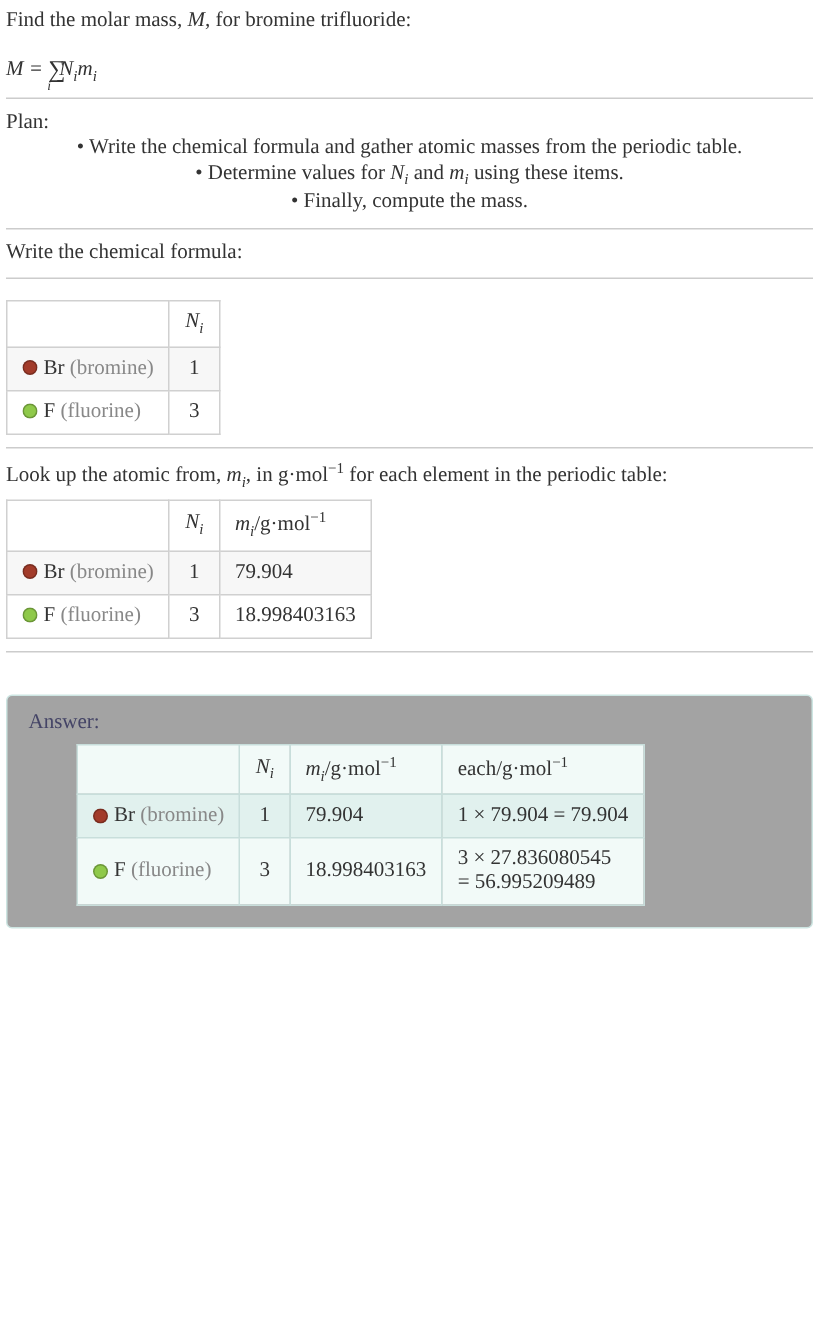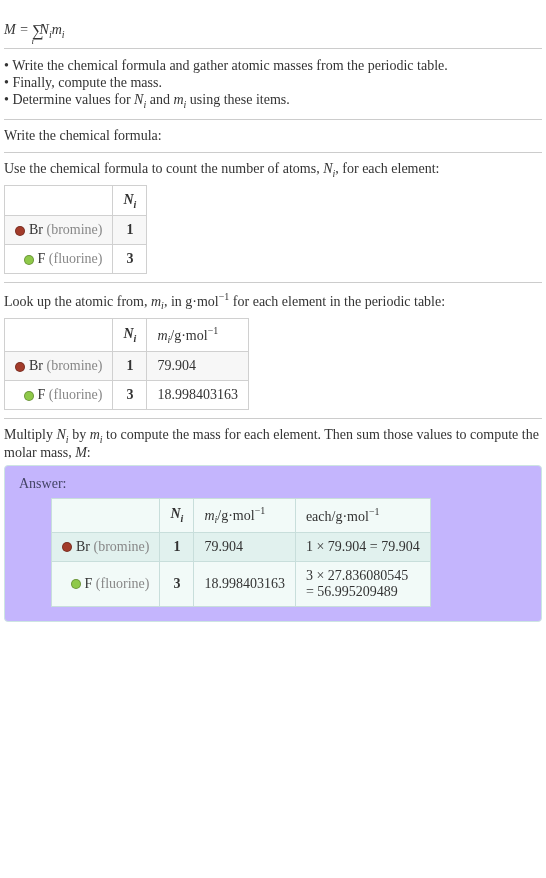--- a/index.html
+++ b/index.html
@@ -32,60 +32,59 @@
       font-style: italic;
       position: relative;
       top: 10px;
       left: -12px;
       margin-right: -10px;
     }
     .mi { font-style: italic; }
     .subi { font-size: 10px; vertical-align: sub; font-style: italic; }
     .sup { font-size: 10px; vertical-align: super; }
     .sub3 { font-size: 10px; vertical-align: sub; }
-    .bullet-line { margin: 1px 0; }
+    .bullet-line { margin: 1px 0; text-align: center; }
     
     table {
       border-collapse: collapse;
       margin-top: 6px;
     }
     td, th {
       border: 1px solid #d0d0d0;
       padding: 6px 10px;
       font-weight: normal;
       text-align: left;
       background: #fff;
     }
     th { background: #fff; }
     tr.alt td, tr.alt th { background: #f7f7f7; }
     .elem-cell {
       white-space: nowrap;
-      text-align: right;
     }
     .dot {
       display: inline-block;
       width: 10px;
       height: 10px;
       border-radius: 50%;
       margin-right: 4px;
       vertical-align: middle;
       border: 1px solid rgba(0,0,0,0.25);
     }
     .dot-br { background: #a23b2a; }
     .dot-f { background: #8fc94a; }
     .elem-sym { color: #333; }
     .elem-name { color: #888; }
-    .num { text-align: center; font-weight: bold; }
+    .num { text-align: center; }
     
     .answer-box {
-      background: #c4b5fd;
+      background: #a3a3a3;
       border: 1px solid #cde5e2;
       border-radius: 4px;
       padding: 10px 14px 14px;
-      margin-top: 4px;
+      margin-top: 20px;
     }
     .answer-box .label {
       color: #446;
       margin-bottom: 6px;
     }
     .answer-content {
       margin-left: 32px;
     }
     .answer-box table td, .answer-box table th {
       border: 1px solid #c8dedb;
@@ -96,42 +95,43 @@
     .final-m {
       margin-top: 14px;
       font-style: italic;
     }
     .final-m .rm { font-style: normal; }
   </style>
 </head>
 <body>
 
 <div class="section intro">
+  <div>
+    Find the molar mass, <span class="mi">M</span>, for bromine trifluoride:
+  </div>
   <div class="formula-line">
     <span class="mi">M</span> = <span class="sum-sym">∑</span><span class="sub-i">i</span>
     <span class="mi">N</span><span class="subi">i</span><span class="mi">m</span><span class="subi">i</span>
   </div>
 </div>
 
 <div class="section">
+  <div>Plan:</div>
   <div class="bullet-line">• Write the chemical formula and gather atomic masses from the periodic table.</div>
-  <div class="bullet-line">• Finally, compute the mass.</div>
   <div class="bullet-line">
     <span>• Determine values for </span><span class="mi">N</span><span class="subi">i</span><span> and </span><span class="mi">m</span><span class="subi">i</span><span> using these items.</span>
   </div>
+  <div class="bullet-line">• Finally, compute the mass.</div>
 </div>
 
 <div class="section">
   <div>Write the chemical formula:</div>
 </div>
 
 <div class="section">
-  <div>
-    <span>Use the chemical formula to count the number of atoms, </span><span class="mi">N</span><span class="subi">i</span><span>, for each element:</span>
-  </div>
   <table>
     <tbody>
         <tr>
       <th></th>
       <th class="num"><span class="mi">N</span><span class="subi">i</span></th>
     </tr>
     <tr class="alt">
       <td class="elem-cell"><span class="dot dot-br"></span><span class="elem-sym">Br</span><span class="elem-name"> (bromine)</span></td>
       <td class="num">1</td>
     </tr>
@@ -162,23 +162,20 @@
     <tr>
       <td class="elem-cell"><span class="dot dot-f"></span><span class="elem-sym">F</span><span class="elem-name"> (fluorine)</span></td>
       <td class="num">3</td>
       <td>18.998403163</td>
     </tr>
   </tbody>
     </table>
 </div>
 
 <div class="section" style="border-bottom:none;">
-  <div>
-    <span>Multiply </span><span class="mi">N</span><span class="subi">i</span><span> by </span><span class="mi">m</span><span class="subi">i</span><span> to compute the mass for each element. Then sum those values to compute the molar mass, </span><span class="mi">M</span><span>:</span>
-  </div>
 
   <div class="answer-box">
     <div class="label">Answer:</div>
     <div class="answer-content">
       <table>
         <tbody>
             <tr>
           <th></th>
           <th class="num"><span class="mi">N</span><span class="subi">i</span></th>
           <th><span class="mi">m</span><span class="subi">i</span><span>/g·mol</span><span class="sup">−1</span></th>

